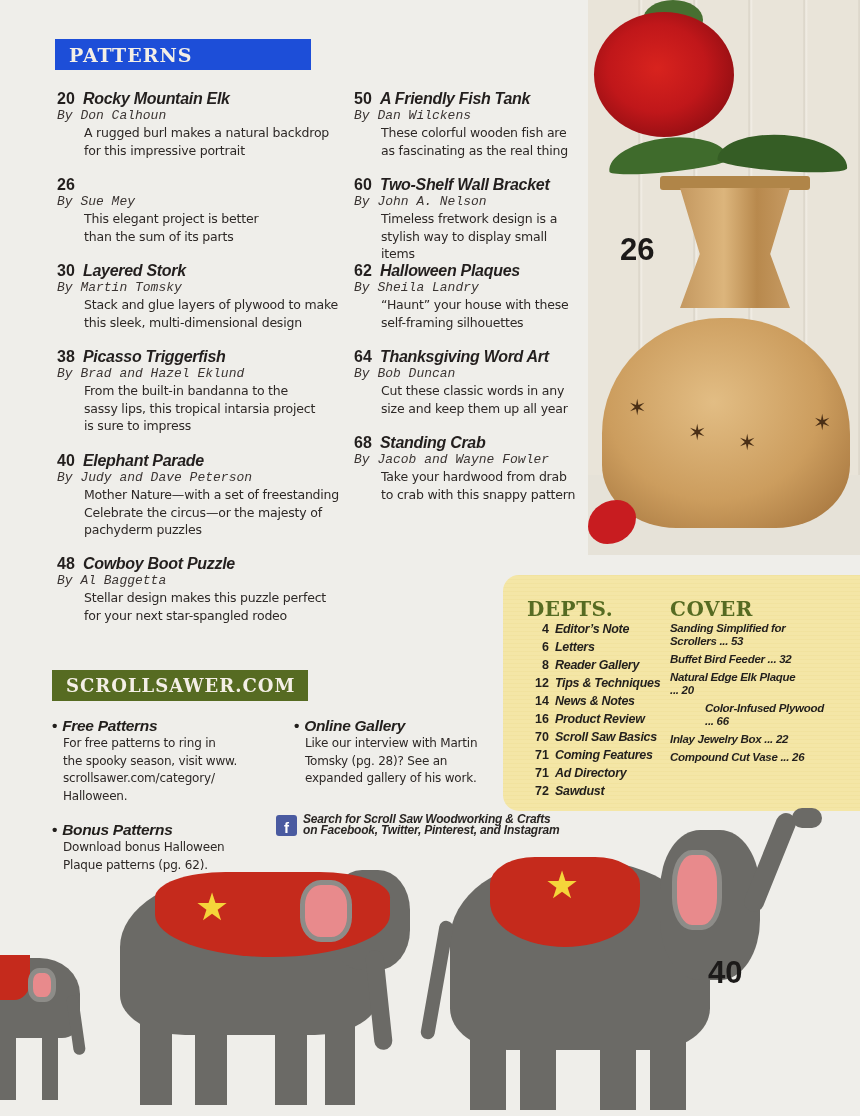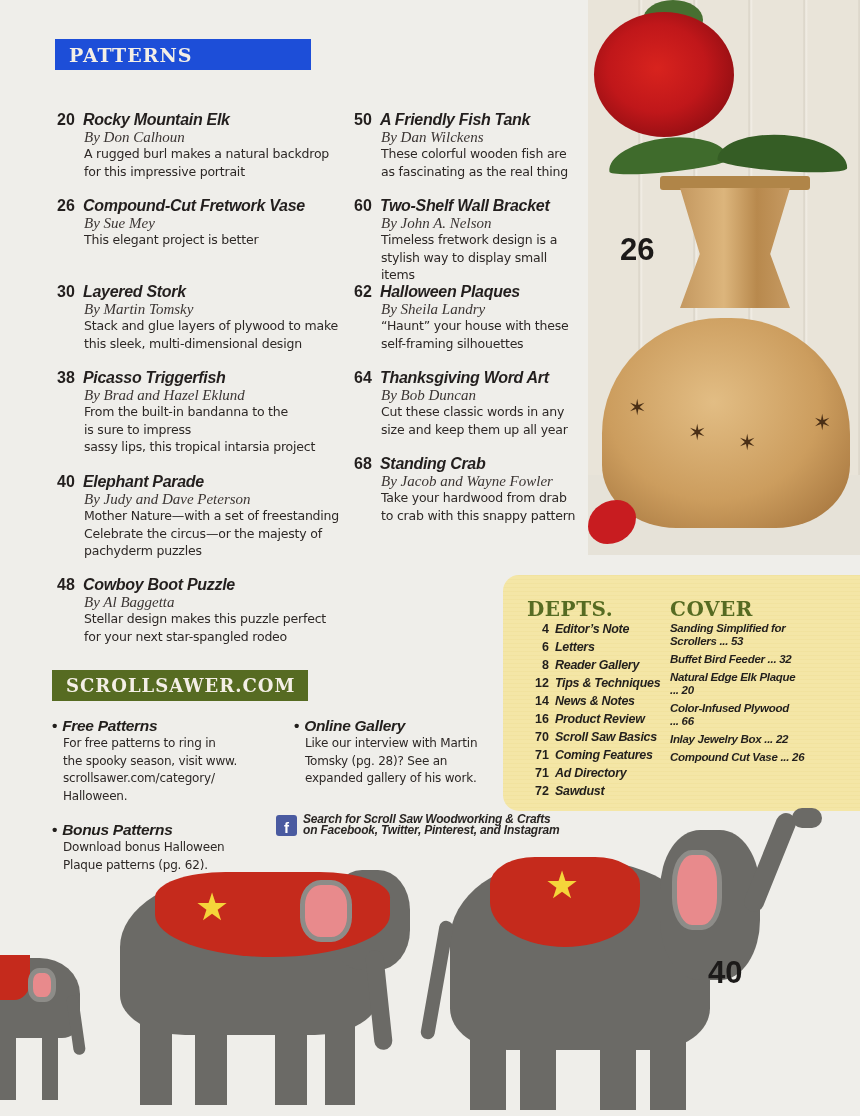--- a/index.html
+++ b/index.html
@@ -20,32 +20,32 @@
     font-weight: bold;
     letter-spacing: 1px;
     padding-left: 14px;
     display: flex; align-items: center;
   }
   .banner.patterns { left: 55px; top: 39px; width: 256px; height: 31px; background: #1d4ed8; font-size: 19px; }
   .banner.web { left: 52px; top: 670px; width: 256px; height: 31px; background: #566b22; font-size: 18px; }
 
   
   .entry { position: absolute; width: 290px; }
-  .entry .head { display: flex; align-items: center; margin-top: 21px; }
+  .entry .head { display: flex; align-items: center; }
   .entry .num {
     font-family: "Liberation Sans", sans-serif; font-weight: bold;
     font-size: 16px; width: 26px; color: #231f1e;
   }
   .entry .title {
     font-family: "Liberation Sans", sans-serif; font-weight: bold; font-style: italic;
     font-size: 16px; color: #231f1e; letter-spacing: -0.3px;
   }
   .entry .by {
-    margin-left: 27px; font-style: italic; font-size: 15px; color: #3b3533; line-height: 16px;
-    font-family: Liberation Serif, serif;
+    font-style: italic; font-size: 13px; color: #3b3533; line-height: 16px;
+    font-family: Liberation Mono, monospace;
   }
   .entry .desc {
     margin-left: 27px; font-size: 12.5px; line-height: 17.5px; color: #2d2826;
     font-family: "DejaVu Sans", sans-serif; letter-spacing: -0.2px;
   }
 
   
   .vase-photo {
     position: absolute; left: 588px; top: 0; width: 272px; height: 555px;
     background:
@@ -173,25 +173,25 @@
     <div class="by">By Don Calhoun</div>
     <div class="desc">
         <div>A rugged burl makes a natural backdrop</div>
         <div>for this impressive portrait</div>
       </div>
   </div>
 
   <div class="entry" style="left:57px; top:176px;">
     <div class="head">
         <span class="num">26</span>
-        <span class="title">Compound-Cut Fretwork Vase</span>
       </div>
     <div class="by">By Sue Mey</div>
     <div class="desc">
         <div>This elegant project is better</div>
+        <div>than the sum of its parts</div>
       </div>
   </div>
 
   <div class="entry" style="left:57px; top:262px;">
     <div class="head">
         <span class="num">30</span>
         <span class="title">Layered Stork</span>
       </div>
     <div class="by">By Martin Tomsky</div>
     <div class="desc">
@@ -201,22 +201,22 @@
   </div>
 
   <div class="entry" style="left:57px; top:348px;">
     <div class="head">
         <span class="num">38</span>
         <span class="title">Picasso Triggerfish</span>
       </div>
     <div class="by">By Brad and Hazel Eklund</div>
     <div class="desc">
         <div>From the built-in bandanna to the</div>
+        <div>sassy lips, this tropical intarsia project</div>
         <div>is sure to impress</div>
-        <div>sassy lips, this tropical intarsia project</div>
       </div>
   </div>
 
   <div class="entry" style="left:57px; top:452px; width:300px;">
     <div class="head">
         <span class="num">40</span>
         <span class="title">Elephant Parade</span>
       </div>
     <div class="by">By Judy and Dave Peterson</div>
     <div class="desc">
@@ -359,21 +359,21 @@
     <div class="dept-row">
         <span class="n">72</span>
         <span class="t">Sawdust</span>
       </div>
   </div>
 
   <div class="cover-list">
     <div class="cover-item" style="width:130px;">Sanding Simplified for Scrollers ... 53</div>
     <div class="cover-item">Buffet Bird Feeder ... 32</div>
     <div class="cover-item" style="width:130px;">Natural Edge Elk Plaque ... 20</div>
-    <div class="cover-item" style="width:125px;">Color-Infused Plywood ... 66</div>
+    <div class="cover-item" style="width:125px;margin-left:35px;">Color-Infused Plywood ... 66</div>
     <div class="cover-item">Inlay Jewelry Box ... 22</div>
     <div class="cover-item">Compound Cut Vase ... 26</div>
   </div>
 
   <div class="banner web">
     <span>SCROLLSAWER.COM</span>
   </div>
 
   <div class="web-item" style="left:52px; top:717px;">
     <div class="wt"><span class="bullet">•</span><span>Free Patterns</span></div>

